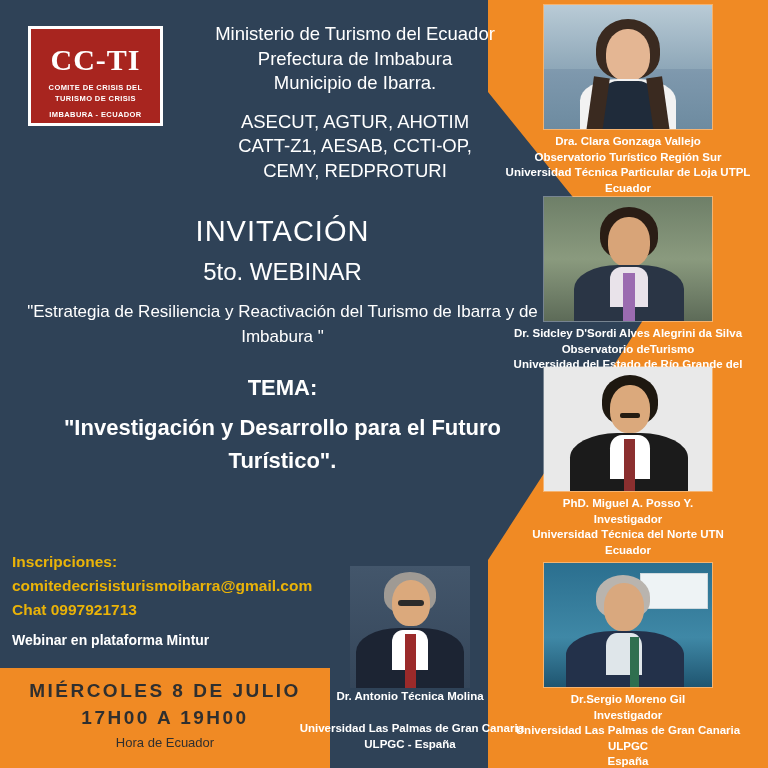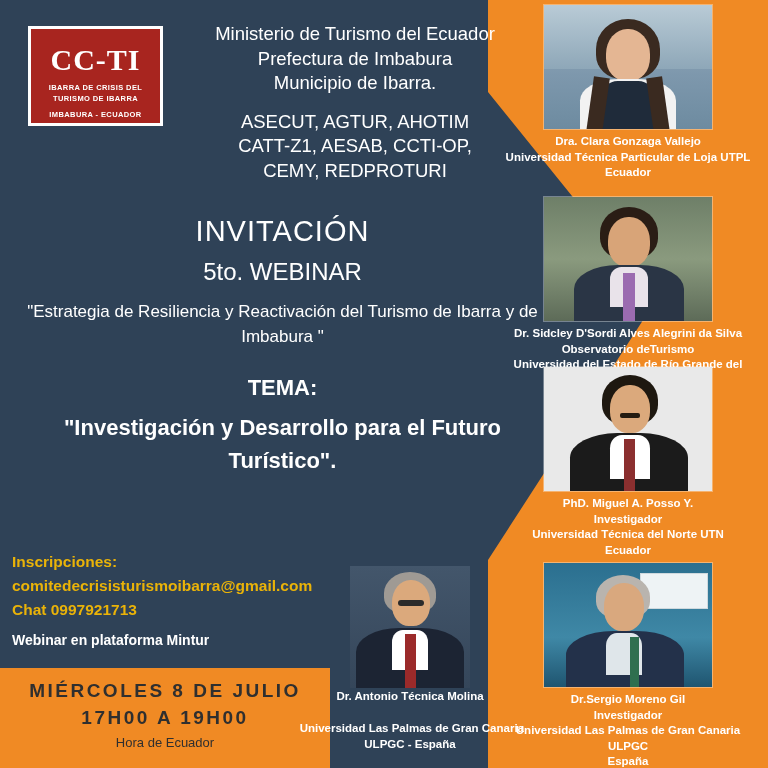--- a/index.html
+++ b/index.html
@@ -260,21 +260,21 @@
 <div class="poster">
 
   <svg class="orange-wedge-top" viewBox="0 0 280 768" preserveAspectRatio="none">
     <polygon points="280,0 280,768 0,768 0,560 168,300 0,92 0,0" fill="#f08a24"></polygon>
   </svg>
 
   <div class="orange-bottom"></div>
 
   <div class="logo-box">
     <div class="logo-title">CC-TI</div>
-    <div class="logo-sub">IBARRA DE CRISIS DEL TURISMO DE IBARRA</div>
+    <div class="logo-sub">COMITE DE CRISIS DEL TURISMO DE CRISIS</div>
     <div class="logo-sub2">IMBABURA - ECUADOR</div>
   </div>
 
   <div class="head-block">
     <div class="head-line" style="white-space: pre-line;">Ministerio de Turismo del Ecuador
 Prefectura de Imbabura
 Municipio de Ibarra.</div>
     <div class="head-orgs" style="white-space: pre-line;">ASECUT, AGTUR, AHOTIM
 CATT-Z1, AESAB, CCTI-OP,
 CEMY, REDPROTURI</div>
@@ -308,20 +308,21 @@
         <div style="position:absolute;left:0;top:0;width:100%;height:52%;background:linear-gradient(180deg,#b9cbd6,#8ea7b8);"></div>
         <div class="p-hair" style="left:52px;top:14px;width:64px;height:60px;background:#3a2a20;"></div>
         <div class="p-head" style="left:62px;top:24px;width:44px;height:52px;background:#e4b693;"></div>
         <div class="p-body" style="left:36px;top:74px;width:96px;height:54px;background:#f2f2f2;"></div>
         <div class="p-shirt" style="left:58px;top:76px;width:52px;height:52px;background:#1f2b3a;"></div>
         <div class="p-tie" style="left:46px;top:72px;width:16px;height:56px;background:#3a2a20;transform:rotate(8deg);"></div>
         <div class="p-tie" style="left:106px;top:72px;width:16px;height:56px;background:#3a2a20;transform:rotate(-8deg);"></div>
       </div>
     </div>
     <div class="caption">Dra. Clara Gonzaga  Vallejo</div>
+    <div class="caption" style="margin-top:0;">Observatorio Turístico Región Sur</div>
     <div class="caption" style="margin-top:0;">Universidad Técnica Particular de Loja UTPL</div>
     <div class="caption" style="margin-top:0;">Ecuador</div>
   </div>
 
   <div class="speaker sp2">
     <div class="photo">
       <div class="portrait">
         <div class="p-bg" style="background:linear-gradient(180deg,#6e7f68 0%,#8a9a7e 50%,#5d6b58 100%);"></div>
         <div class="p-hair" style="left:56px;top:10px;width:58px;height:52px;background:#2a1d15;"></div>
         <div class="p-head" style="left:64px;top:20px;width:42px;height:50px;background:#d8a478;"></div>

